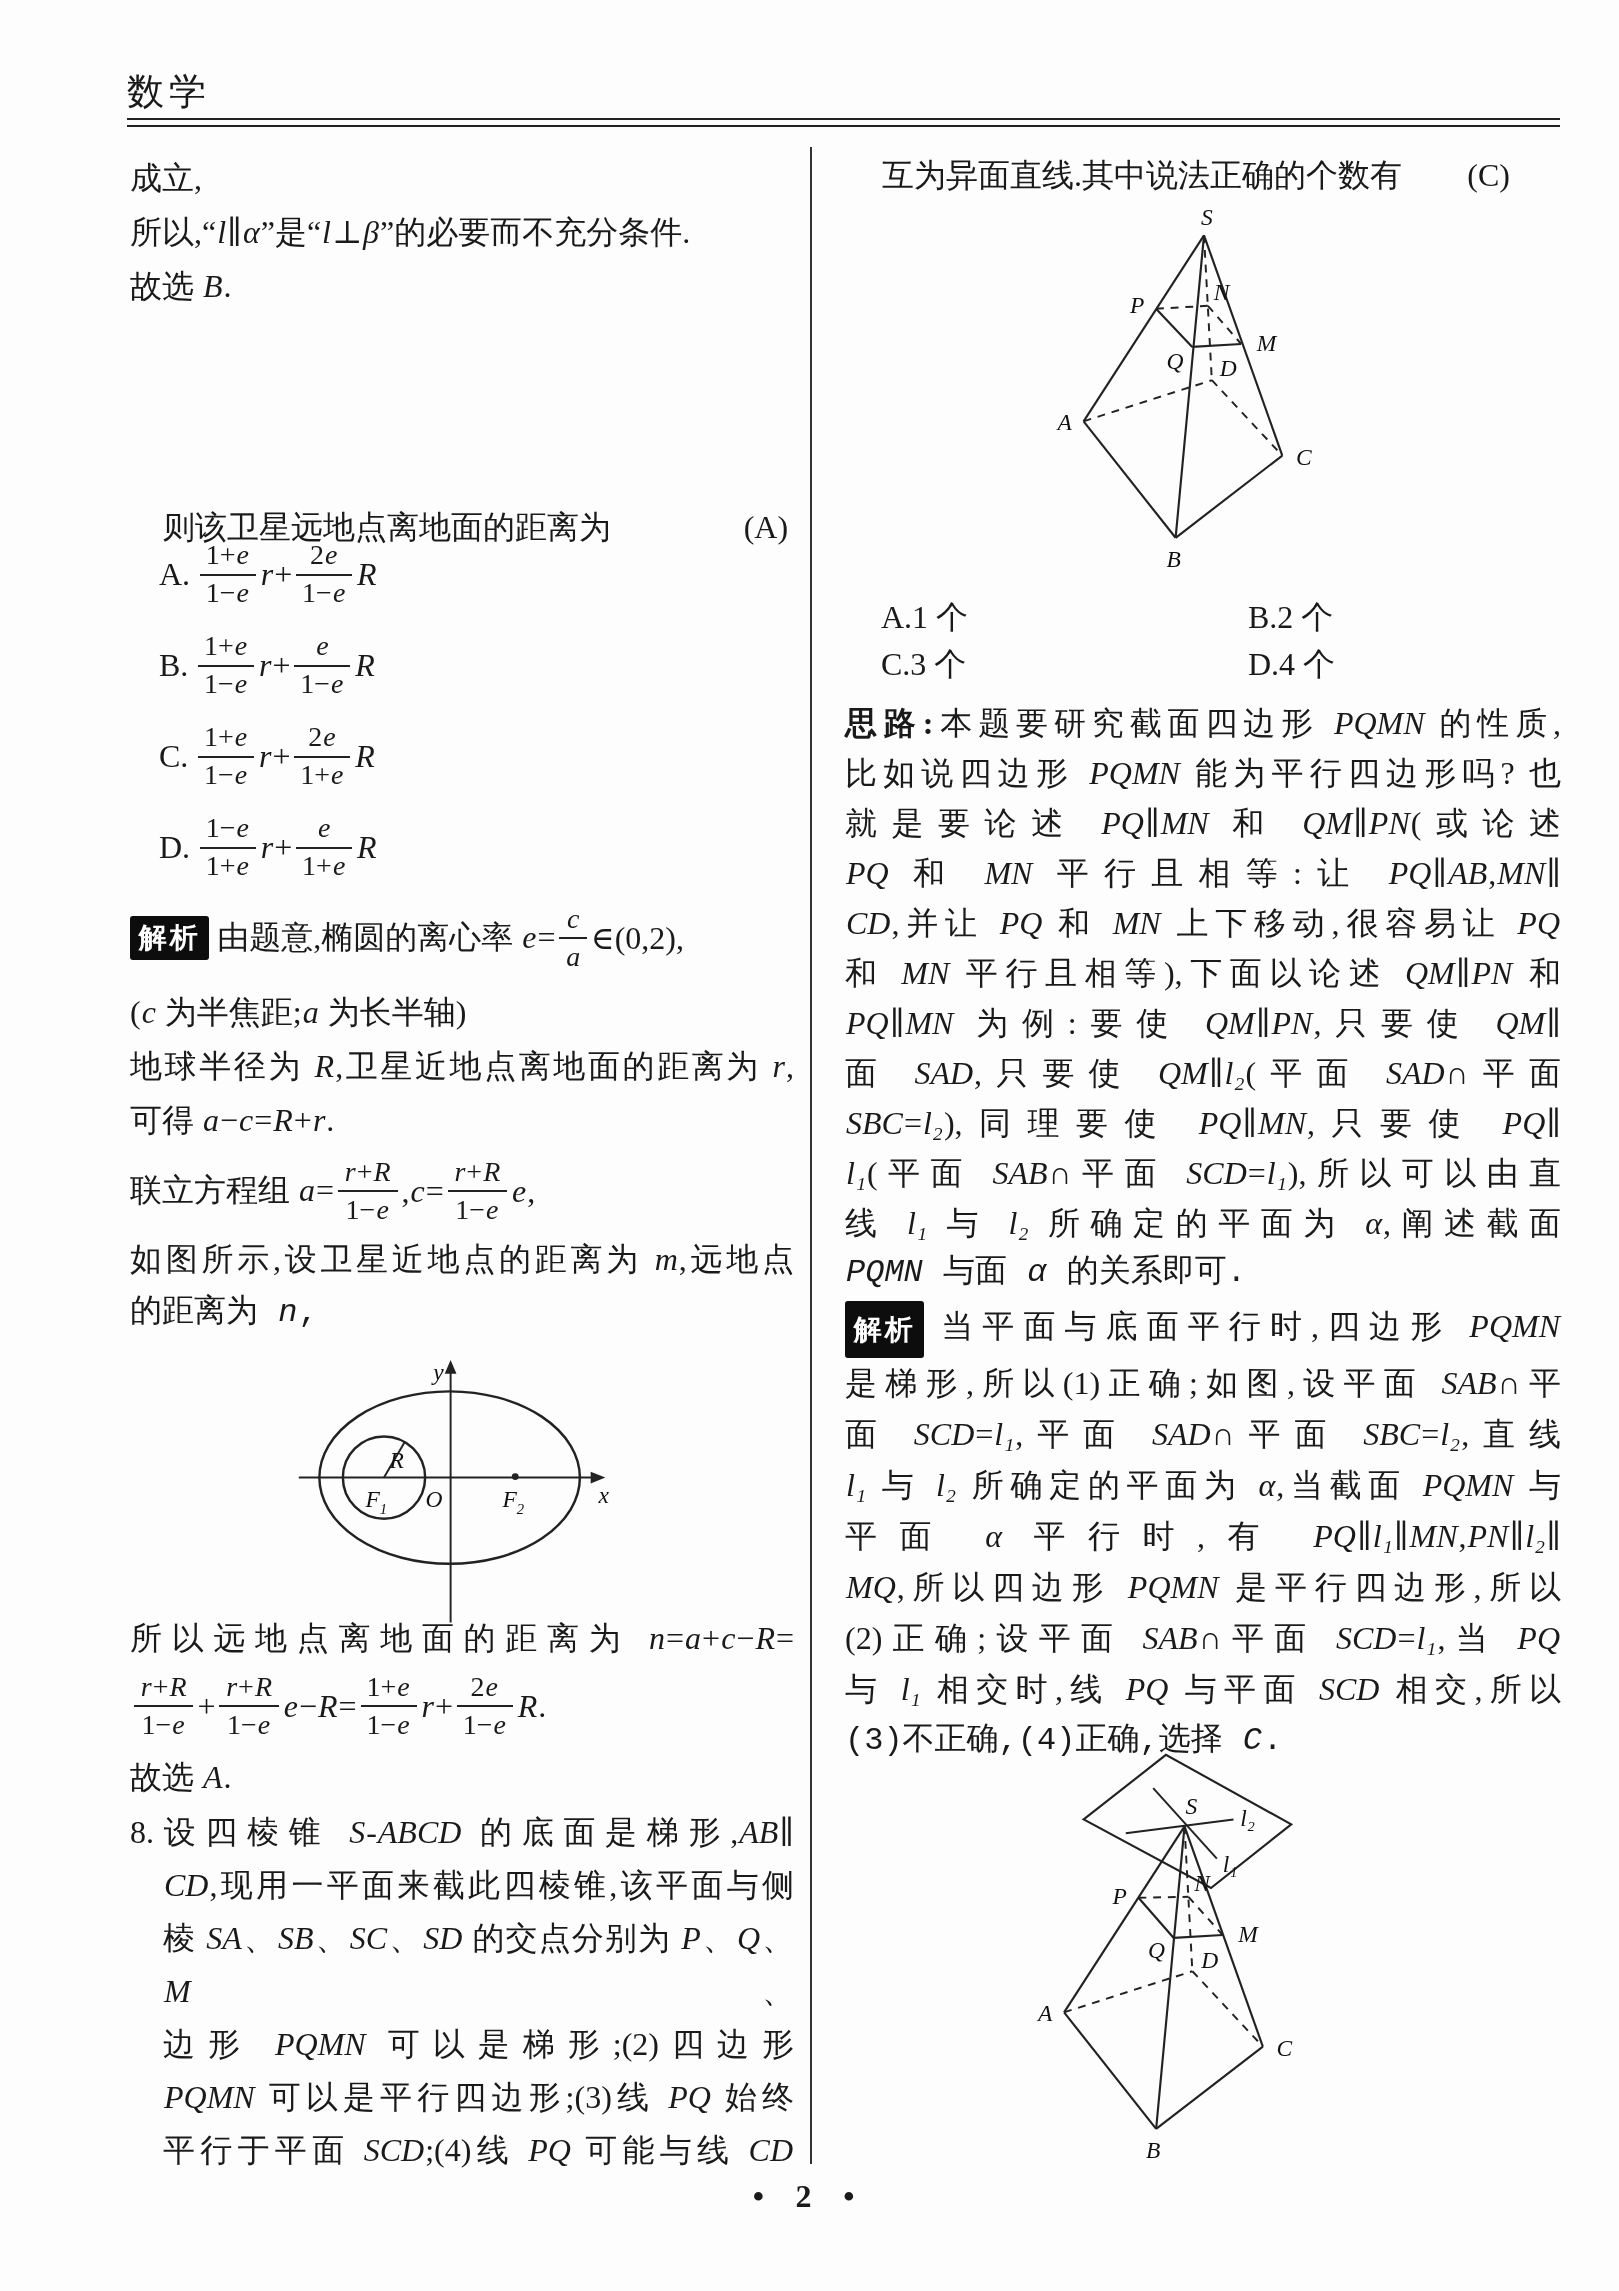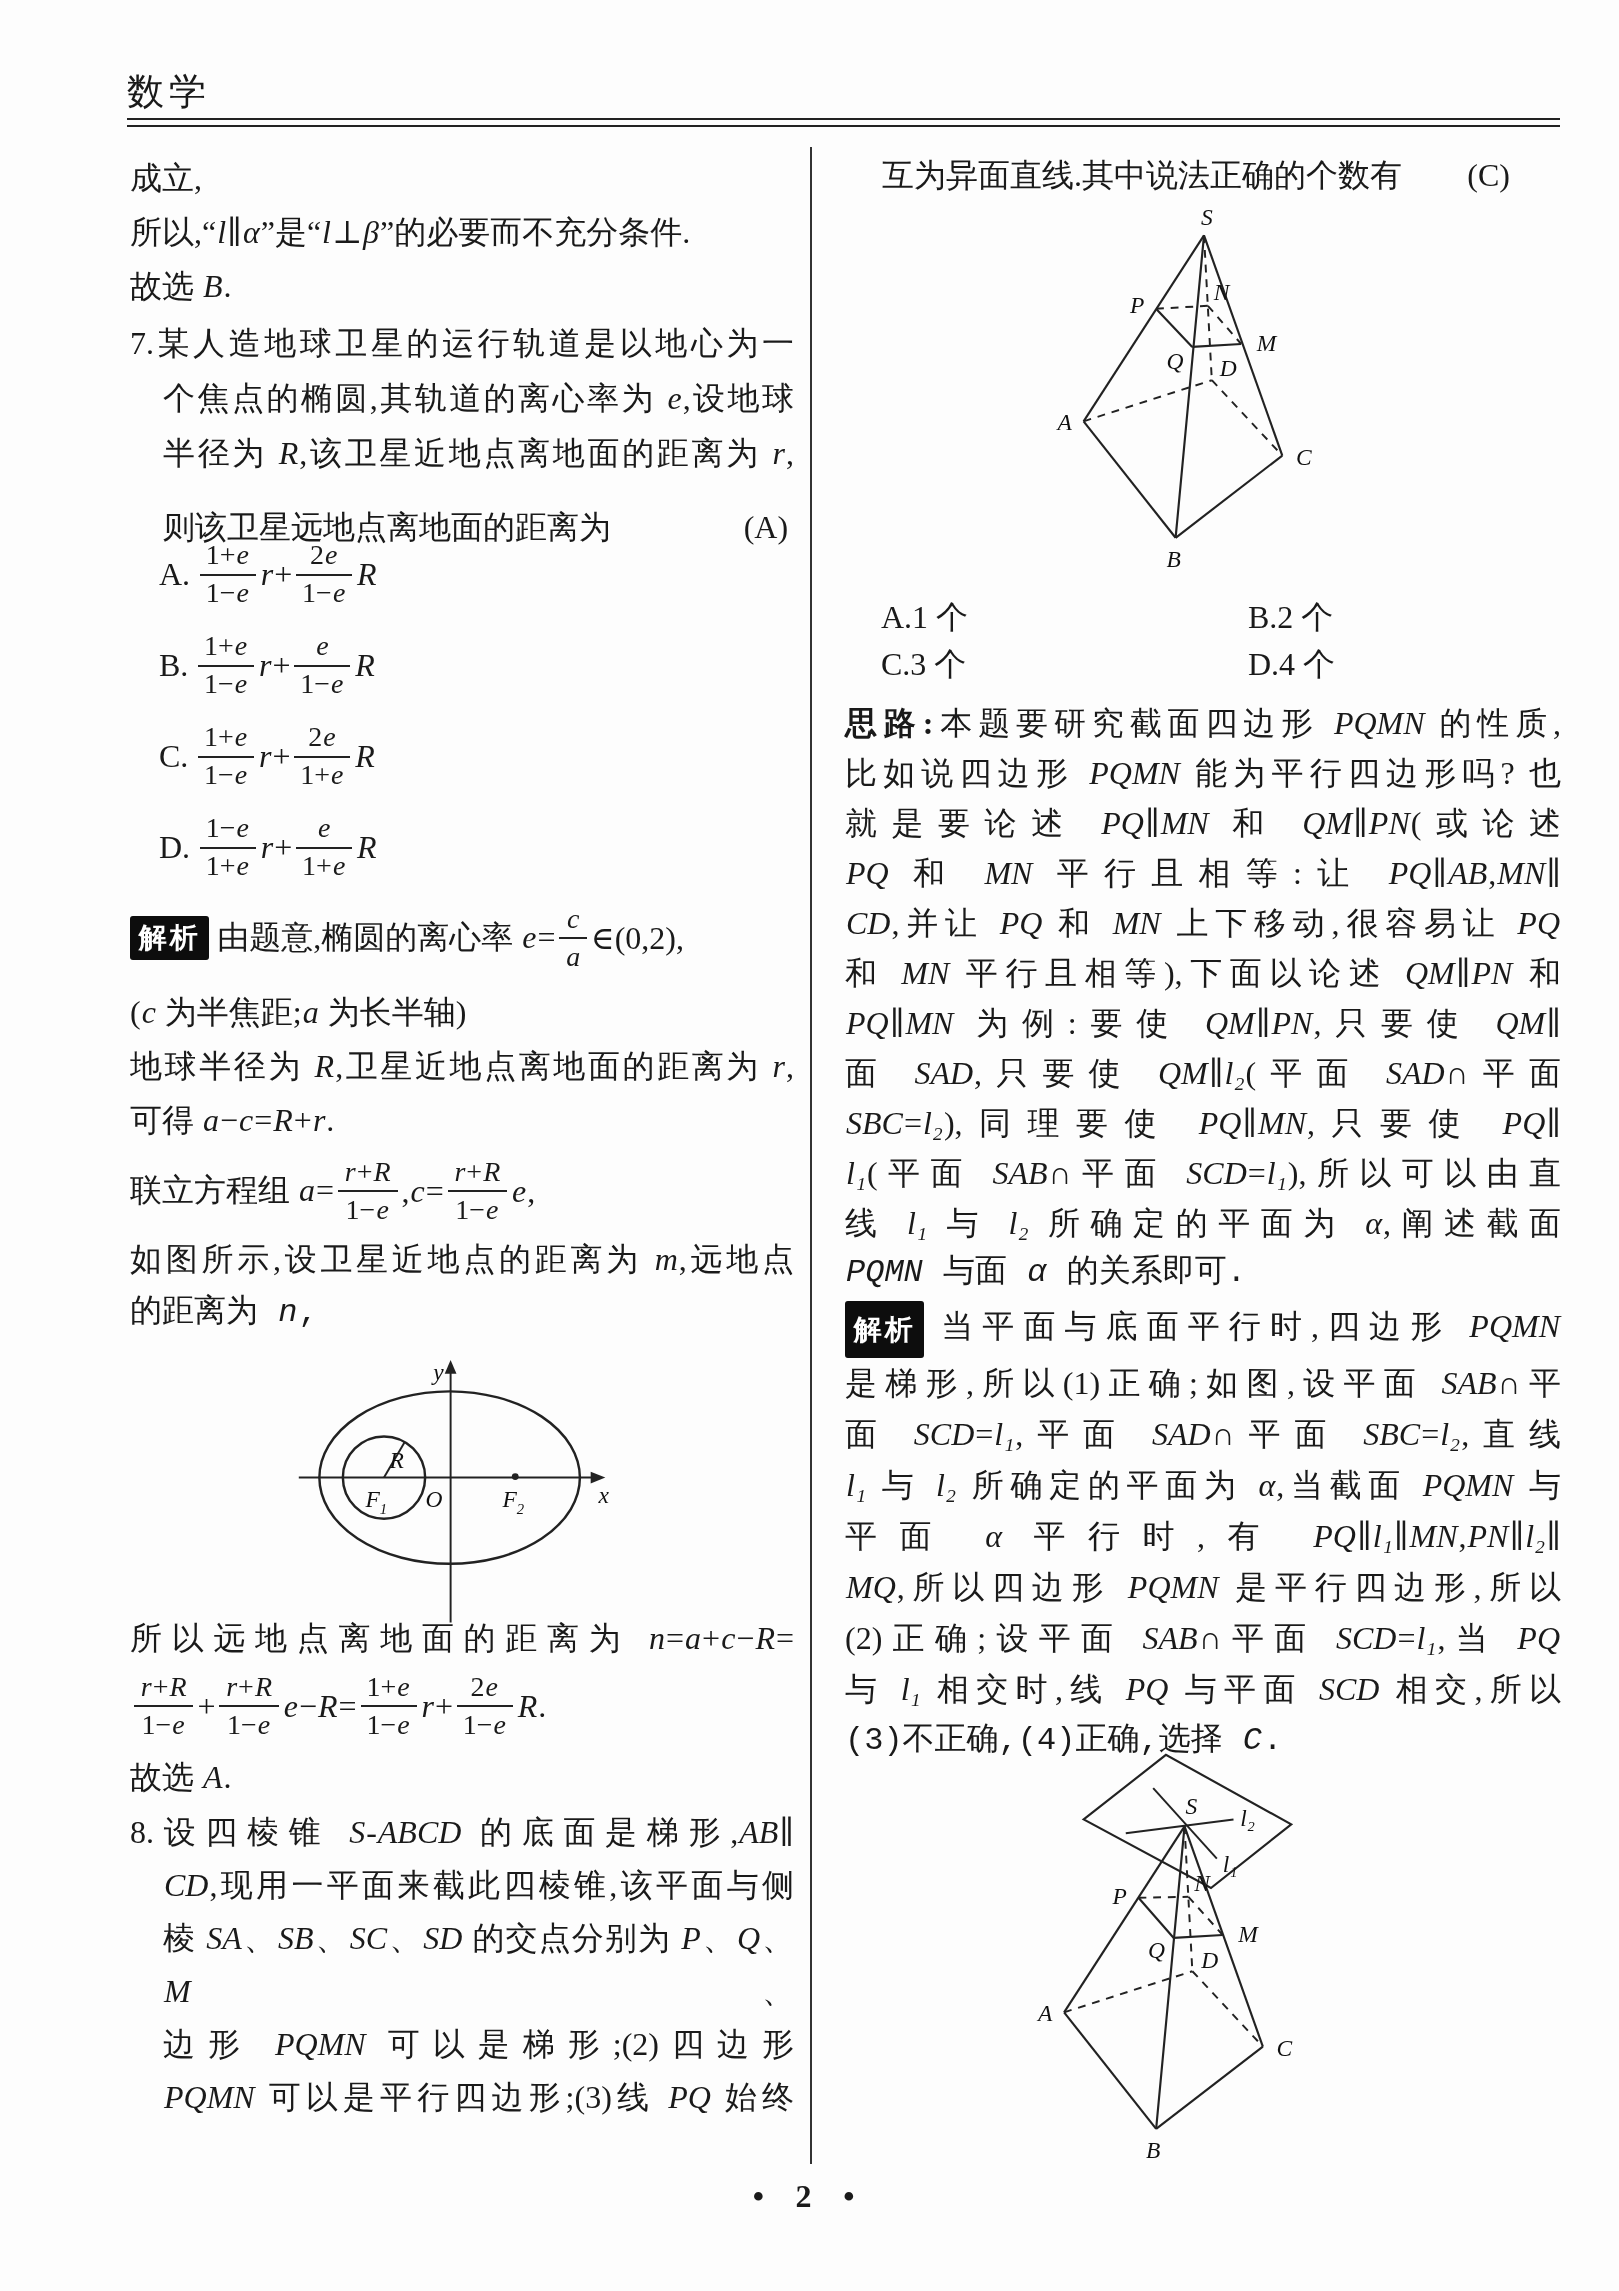--- a/index.html
+++ b/index.html
@@ -48,25 +48,20 @@
   <div class="hdr-title">数学</div>
   <div class="hdr-rule"></div>
   <div class="divider"></div>
 
   <div class="blk nat" id="intro" style="top:151px;line-height:54px;">
       <div class="tl">成立,</div>
       <div class="tl">所以,“<i>l</i>∥<i>α</i>”是“<i>l</i>⊥<i>β</i>”的必要而不充分条件.</div>
       <div class="tl">故选 <i>B</i>.</div>
     </div>
 
-  <div class="blk hang" id="q7stem" style="top:316px;line-height:55px;">
-      <div class="tl">7.某人造地球卫星的运行轨道是以地心为一</div>
-      <div class="tl">个焦点的椭圆,其轨道的离心率为 <i>e</i>,设地球</div>
-      <div class="tl">半径为 <i>R</i>,该卫星近地点离地面的距离为 <i>r</i>,</div>
-    </div>
 
   <div class="blk flexline" style="top:500px;height:55px;line-height:55px;padding-right:5.9px;box-sizing:border-box;">
     <span style="padding-left:33px;">则该卫星远地点离地面的距离为</span>
     <span>(A)</span>
   </div>
 
   <div class="blk" style="top:529px;">
     <div class="opt">
       <span class="opt-label">A.</span>
       <span class="fx">
@@ -213,20 +208,21 @@
   </div>
 
   <div class="blk" style="top:1750px;height:55px;line-height:55px;">故选 <i>A</i>.</div>
 
   <div class="blk hang" id="q8" style="top:1806px;line-height:53px;">
       <div class="tl">8.设四棱锥 <i>S</i>-<i>ABCD</i> 的底面是梯形,<i>AB</i>∥</div>
       <div class="tl"><i>CD</i>,现用一平面来截此四棱锥,该平面与侧</div>
       <div class="tl">棱 <i>SA</i>、<i>SB</i>、<i>SC</i>、<i>SD</i> 的交点分别为 <i>P</i>、<i>Q</i>、<i>M</i>、</div>
       <div class="tl">边形 <i>PQMN</i> 可以是梯形;(2)四边形</div>
       <div class="tl"><i>PQMN</i> 可以是平行四边形;(3)线 <i>PQ</i> 始终</div>
+      <div class="tl">平行于平面 <i>SCD</i>;(4)线 <i>PQ</i> 可能与线 <i>CD</i></div>
     </div>
 
   <div class="rblk flexline" style="top:151px;height:49px;line-height:49px;padding-right:51px;box-sizing:border-box;">
     <span style="padding-left:37px;">互为异面直线.其中说法正确的个数有</span>
     <span>(C)</span>
   </div>
 
   <svg style="left:1019px;top:201px;" width="323" height="377" viewBox="0 0 330 385">
     <g stroke="#222" stroke-width="2.2" fill="none">
       <line x1="189" y1="35" x2="66" y2="225"></line>

